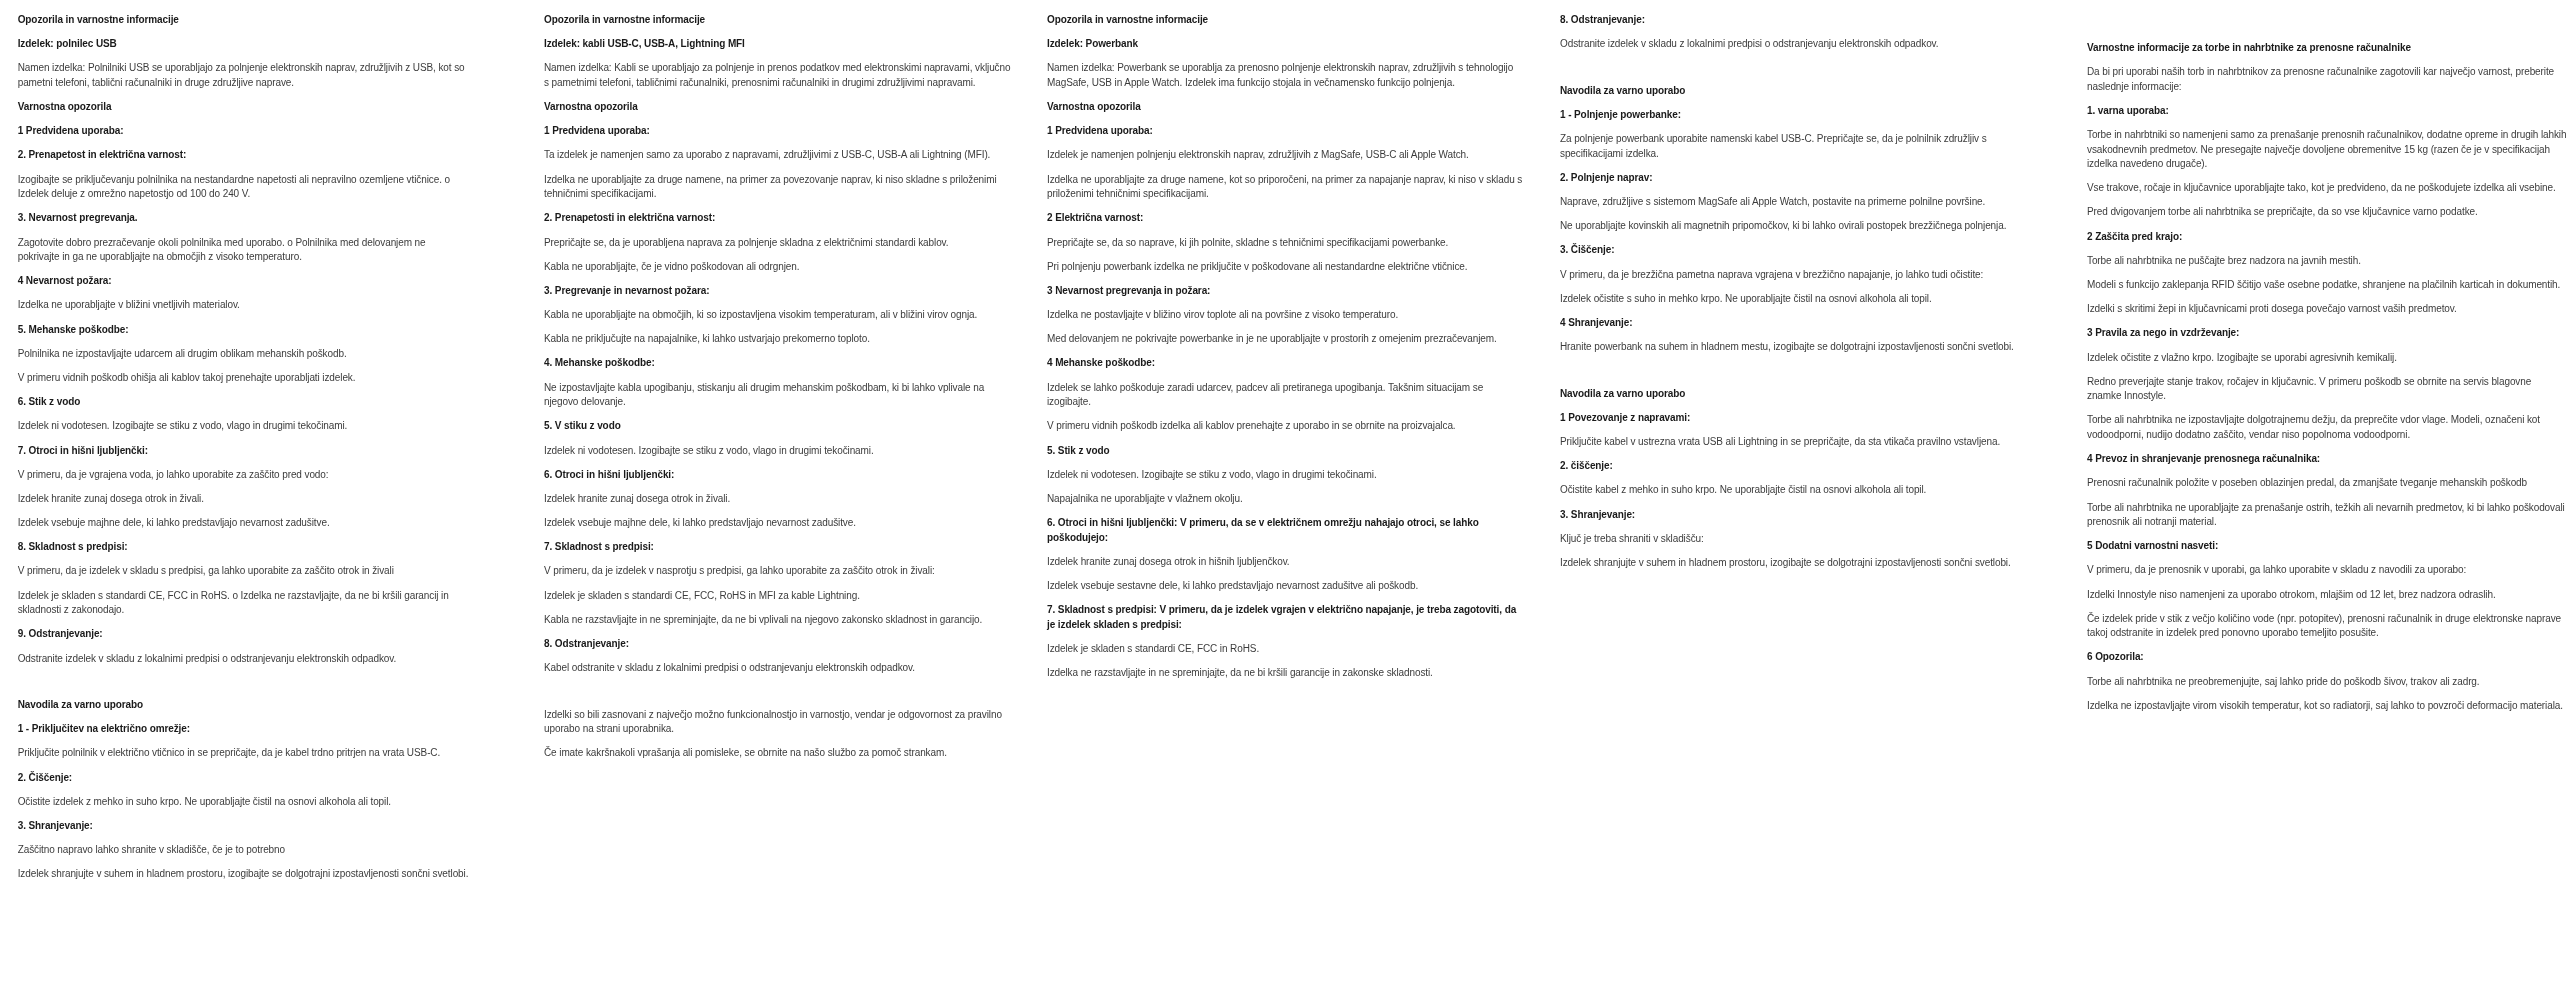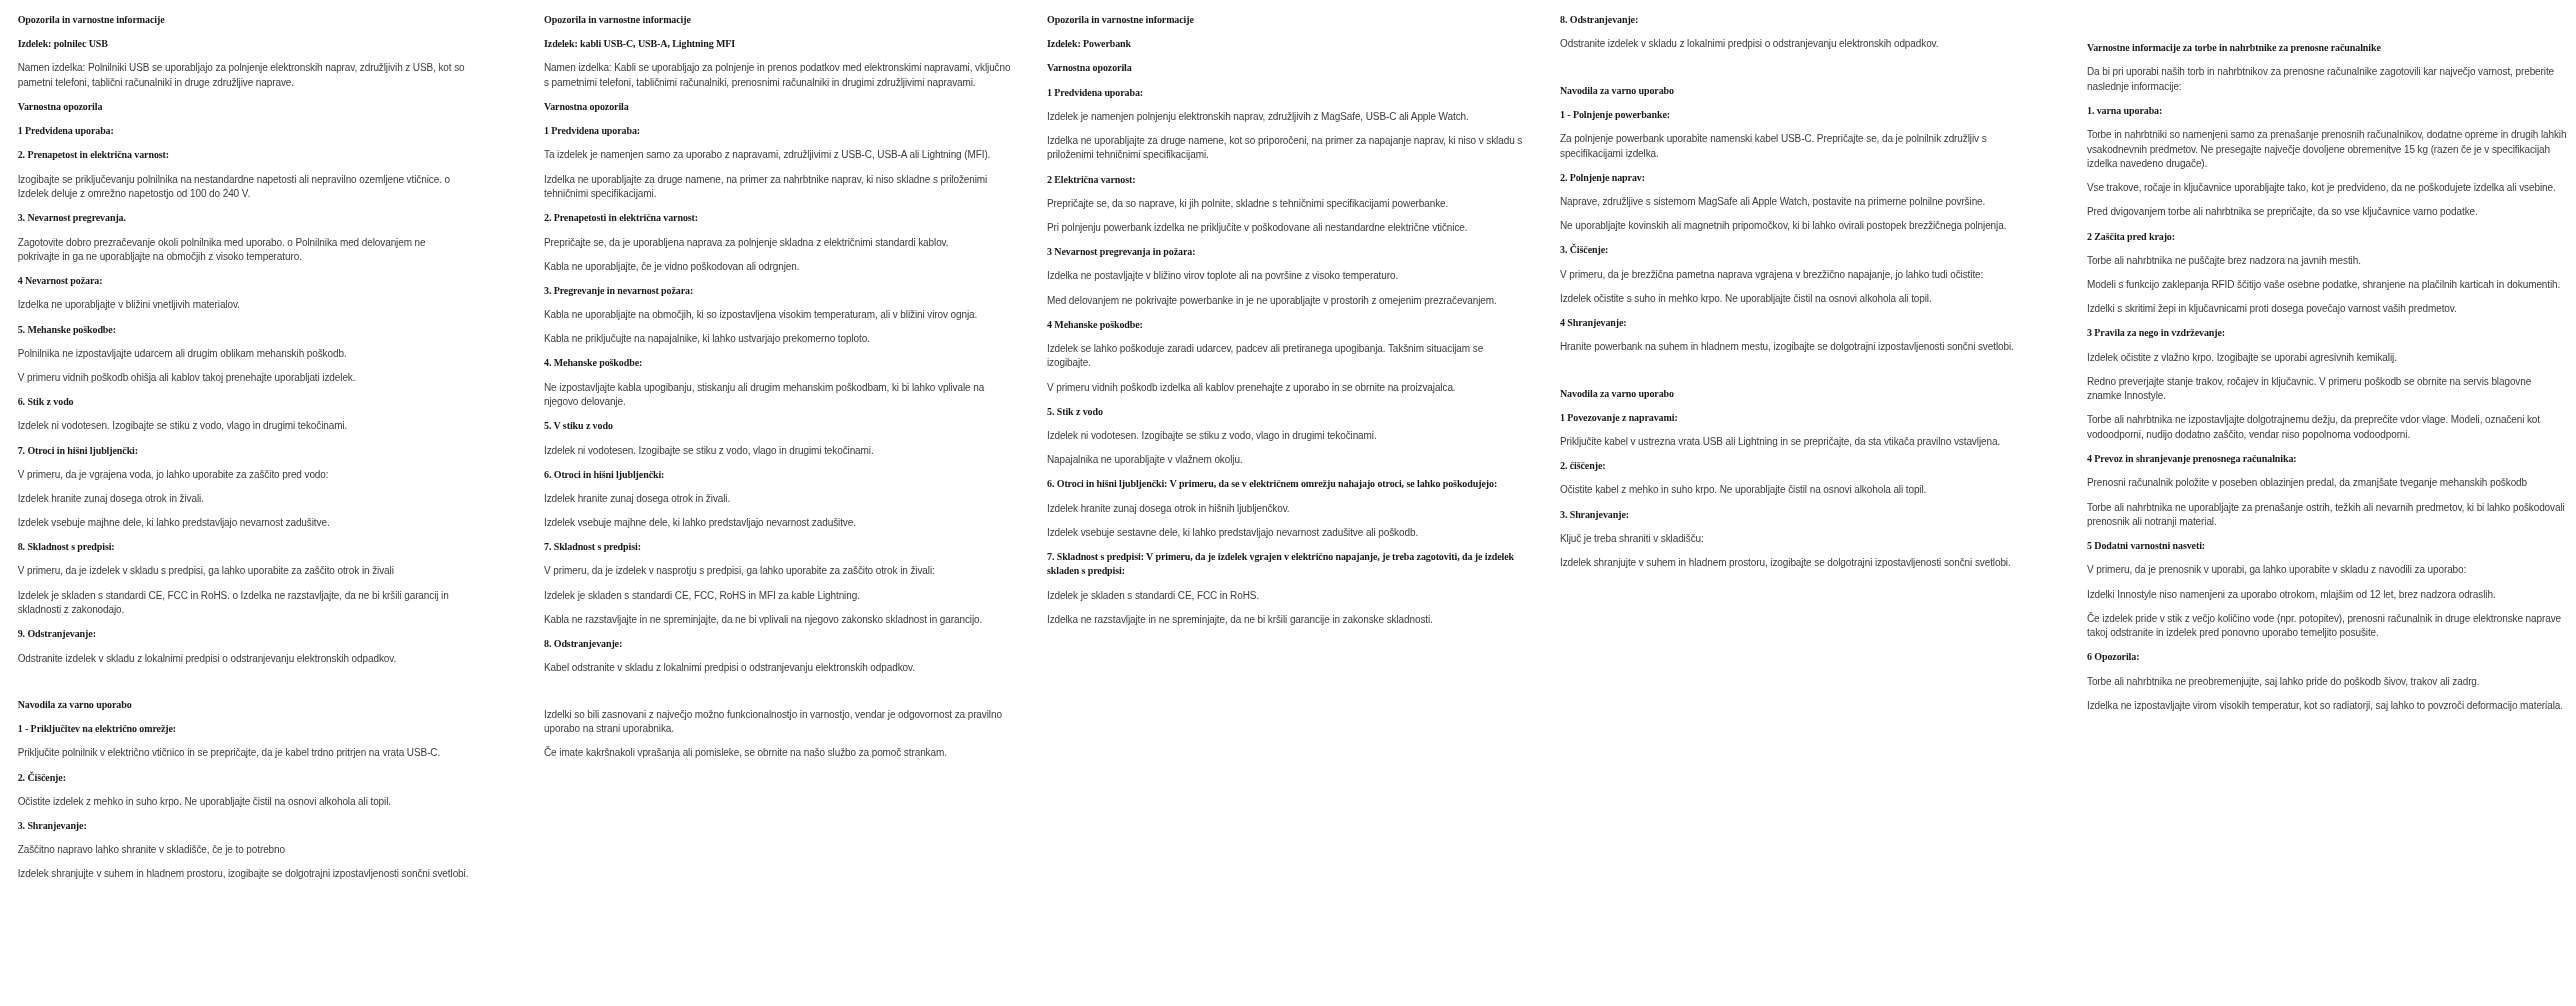--- a/index.html
+++ b/index.html
@@ -18,21 +18,21 @@
   .col-2 { left: 544px;  width: 467px; }
   .col-3 { left: 1047px; width: 477px; }
   .col-4 { left: 1560px; width: 462px; }
   .col-5 { left: 2087px; width: 481px; margin-top: 28px; }
   .blk {
     font-size: 10px;
     line-height: 14.5px;
     margin: 0 0 9.7px 0;
     letter-spacing: -0.1px;
   }
-  .h { font-weight: bold; color: var(--heading-color, #1a1a1a); font-family: Liberation Serif, serif; }
+  .h { font-weight: bold; color: var(--heading-color, #1a1a1a); }
   .p { font-weight: normal; color: var(--body-color, #3c3c3c); }
   .gap { margin-top: 32px; }
 </style>
 </head>
 <body>
 
 <div class="page">
   <div class="col col-1">
       <div class="blk h">Opozorila in varnostne informacije</div>
       <div class="blk h">Izdelek: polnilec USB</div>
@@ -68,21 +68,21 @@
       <div class="blk p">Zaščitno napravo lahko shranite v skladišče, če je to potrebno</div>
       <div class="blk p">Izdelek shranjujte v suhem in hladnem prostoru, izogibajte se dolgotrajni izpostavljenosti sončni svetlobi.</div>
     </div>
   <div class="col col-2">
       <div class="blk h">Opozorila in varnostne informacije</div>
       <div class="blk h">Izdelek: kabli USB-C, USB-A, Lightning MFI</div>
       <div class="blk p">Namen izdelka: Kabli se uporabljajo za polnjenje in prenos podatkov med elektronskimi napravami, vključno s pametnimi telefoni, tabličnimi računalniki, prenosnimi računalniki in drugimi združljivimi napravami.</div>
       <div class="blk h">Varnostna opozorila</div>
       <div class="blk h">1 Predvidena uporaba:</div>
       <div class="blk p">Ta izdelek je namenjen samo za uporabo z napravami, združljivimi z USB-C, USB-A ali Lightning (MFI).</div>
-      <div class="blk p">Izdelka ne uporabljajte za druge namene, na primer za nahrbtnike naprav, ki niso skladne s priloženimi tehničnimi specifikacijami.</div>
+      <div class="blk p">Izdelka ne uporabljajte za druge namene, na primer za povezovanje naprav, ki niso skladne s priloženimi tehničnimi specifikacijami.</div>
       <div class="blk h">2. Prenapetosti in električna varnost:</div>
       <div class="blk p">Prepričajte se, da je uporabljena naprava za polnjenje skladna z električnimi standardi kablov.</div>
       <div class="blk p">Kabla ne uporabljajte, če je vidno poškodovan ali odrgnjen.</div>
       <div class="blk h">3. Pregrevanje in nevarnost požara:</div>
       <div class="blk p">Kabla ne uporabljajte na območjih, ki so izpostavljena visokim temperaturam, ali v bližini virov ognja.</div>
       <div class="blk p">Kabla ne priključujte na napajalnike, ki lahko ustvarjajo prekomerno toploto.</div>
       <div class="blk h">4. Mehanske poškodbe:</div>
       <div class="blk p">Ne izpostavljajte kabla upogibanju, stiskanju ali drugim mehanskim poškodbam, ki bi lahko vplivale na njegovo delovanje.</div>
       <div class="blk h">5. V stiku z vodo</div>
       <div class="blk p">Izdelek ni vodotesen. Izogibajte se stiku z vodo, vlago in drugimi tekočinami.</div>
@@ -94,20 +94,21 @@
       <div class="blk p">Izdelek je skladen s standardi CE, FCC, RoHS in MFI za kable Lightning.</div>
       <div class="blk p">Kabla ne razstavljajte in ne spreminjajte, da ne bi vplivali na njegovo zakonsko skladnost in garancijo.</div>
       <div class="blk h">8. Odstranjevanje:</div>
       <div class="blk p">Kabel odstranite v skladu z lokalnimi predpisi o odstranjevanju elektronskih odpadkov.</div>
       <div class="blk p gap">Izdelki so bili zasnovani z največjo možno funkcionalnostjo in varnostjo, vendar je odgovornost za pravilno uporabo na strani uporabnika.</div>
       <div class="blk p">Če imate kakršnakoli vprašanja ali pomisleke, se obrnite na našo službo za pomoč strankam.</div>
     </div>
   <div class="col col-3">
       <div class="blk h">Opozorila in varnostne informacije</div>
       <div class="blk h">Izdelek: Powerbank</div>
+      <div class="blk p">Namen izdelka: Powerbank se uporablja za prenosno polnjenje elektronskih naprav, združljivih s tehnologijo MagSafe, USB in Apple Watch. Izdelek ima funkcijo stojala in večnamensko funkcijo polnjenja.</div>
       <div class="blk h">Varnostna opozorila</div>
       <div class="blk h">1 Predvidena uporaba:</div>
       <div class="blk p">Izdelek je namenjen polnjenju elektronskih naprav, združljivih z MagSafe, USB-C ali Apple Watch.</div>
       <div class="blk p">Izdelka ne uporabljajte za druge namene, kot so priporočeni, na primer za napajanje naprav, ki niso v skladu s priloženimi tehničnimi specifikacijami.</div>
       <div class="blk h">2 Električna varnost:</div>
       <div class="blk p">Prepričajte se, da so naprave, ki jih polnite, skladne s tehničnimi specifikacijami powerbanke.</div>
       <div class="blk p">Pri polnjenju powerbank izdelka ne priključite v poškodovane ali nestandardne električne vtičnice.</div>
       <div class="blk h">3 Nevarnost pregrevanja in požara:</div>
       <div class="blk p">Izdelka ne postavljajte v bližino virov toplote ali na površine z visoko temperaturo.</div>
       <div class="blk p">Med delovanjem ne pokrivajte powerbanke in je ne uporabljajte v prostorih z omejenim prezračevanjem.</div>

